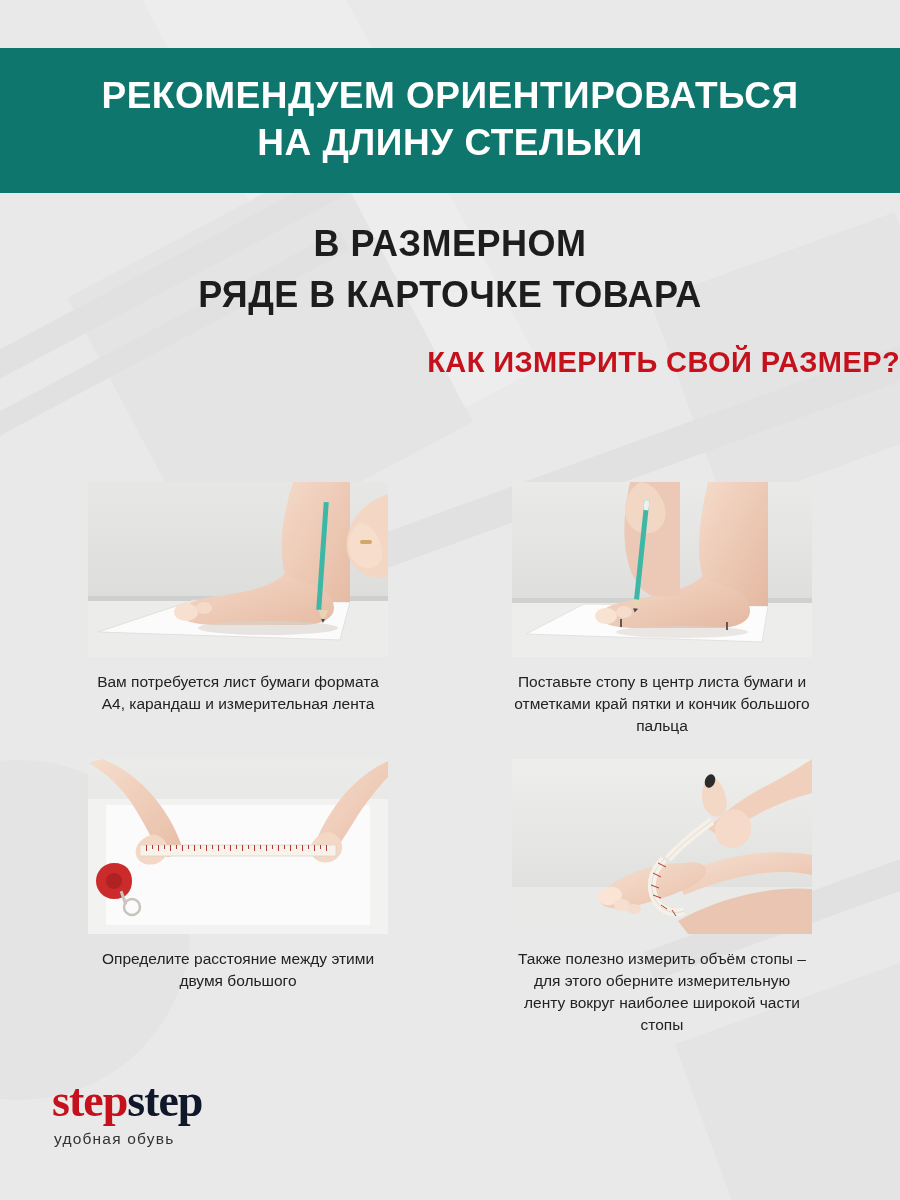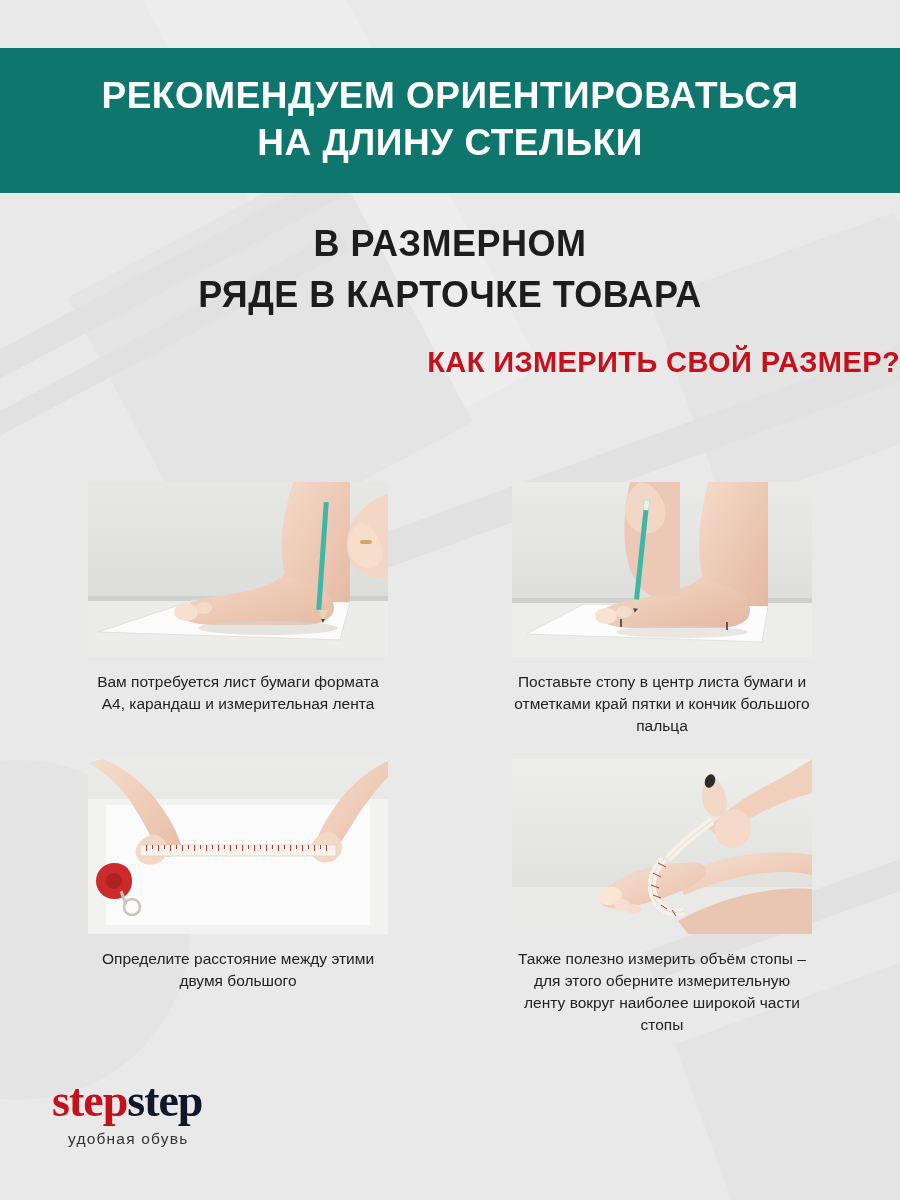--- a/index.html
+++ b/index.html
@@ -181,21 +181,20 @@
   .logo-step {
     color: #0f172a;
     font-weight: bold;
   }
   .logo-tagline {
     margin-top: 6px;
     margin-left: 2px;
     font-size: 15.5px;
     color: #333333;
     letter-spacing: 1.2px;
-    text-align: center;
   }
 </style>
 </head>
 <body>
 
 <div class="poster">
 
   <div class="bg-deco">
     <div class="band b9"></div>
     <div class="band b3"></div>

